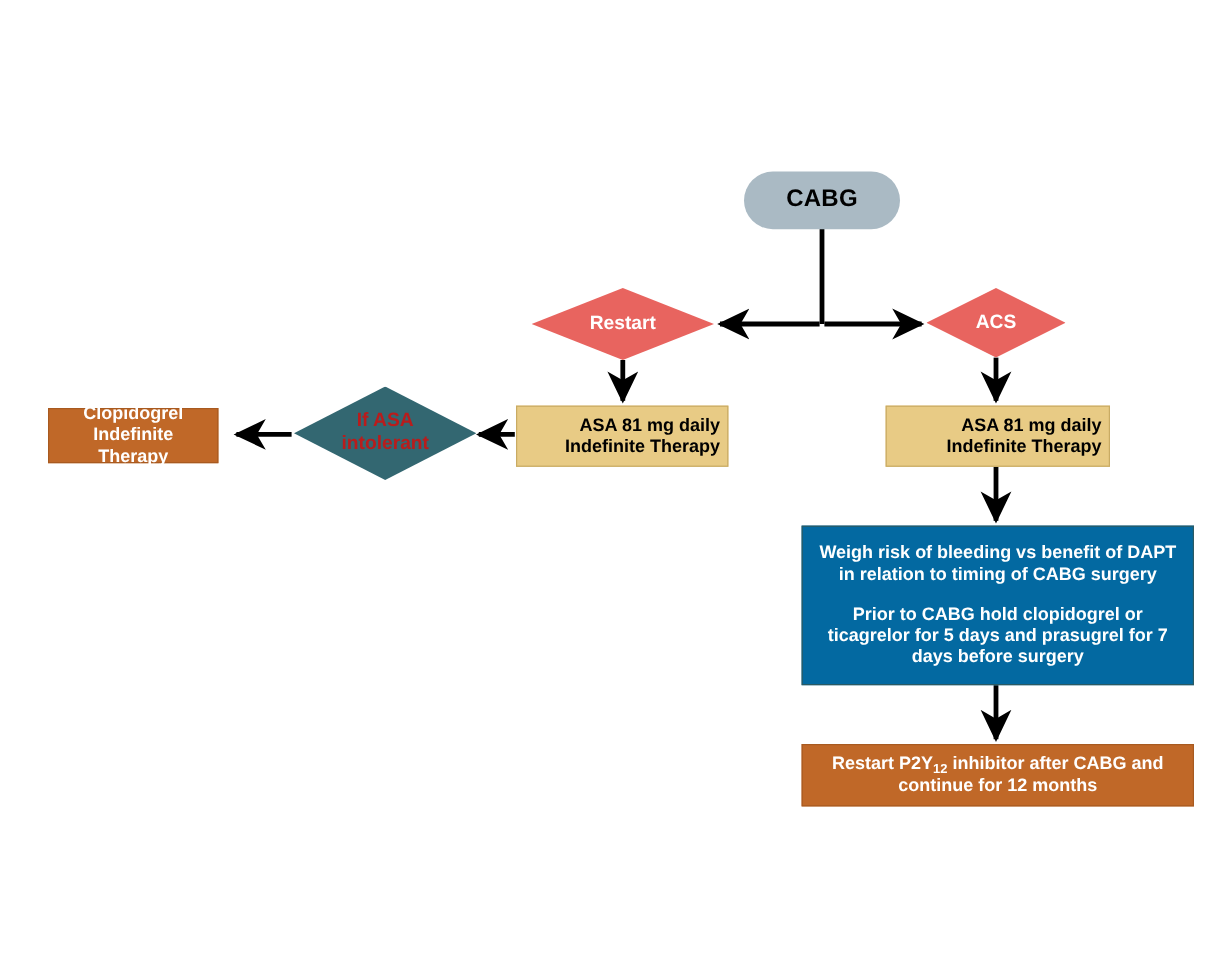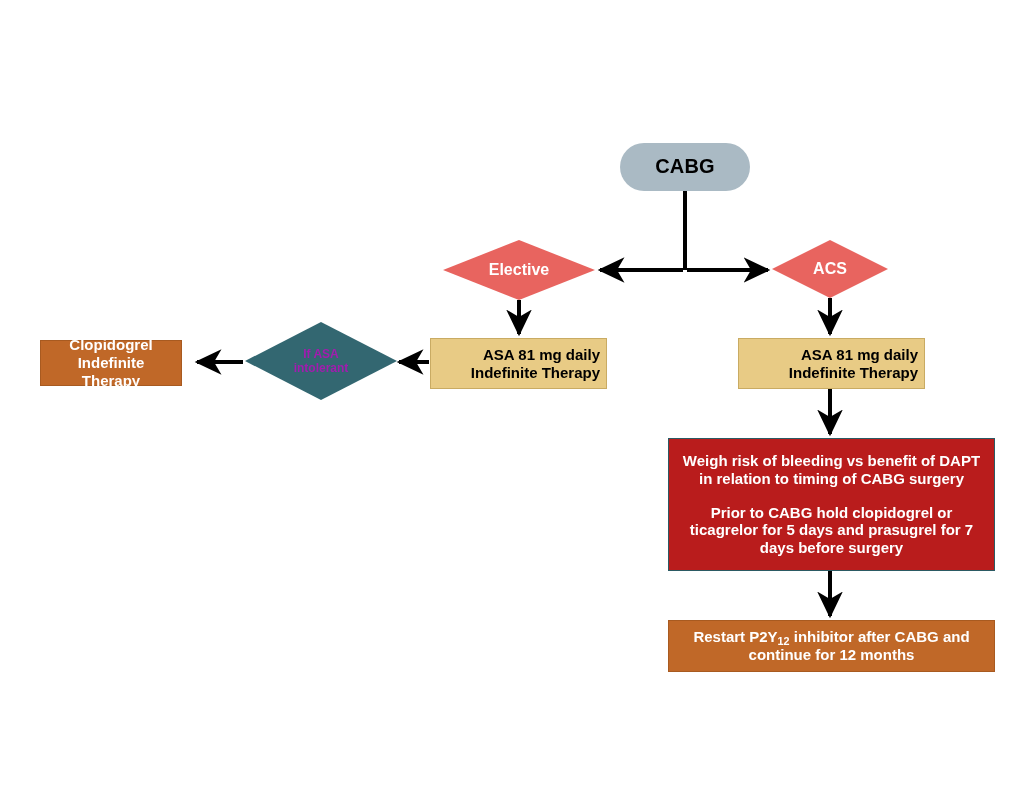--- a/index.html
+++ b/index.html
@@ -63,38 +63,38 @@
     left: 0; top: 0;
     width: 100%; height: 100%;
   }
   .diamond .label {
     position: relative;
     z-index: 3;
   }
   .d-red .dshape { background: #e8645f; }
   .d-red { color: #ffffff; font-size: 16px; }
   .d-teal .dshape { background: #336771; }
-  .d-teal { color: #a21caf; font-size: 12px; align-items: center; }
+  .d-teal { color: #b91c1c; font-size: 16px; align-items: center; }
 
   
   .box-tan {
     background: #e8cb85;
     border: 1px solid #c9ab63;
     color: #000000;
     font-size: 15px;
     text-align: right;
   }
   .box-orange {
     background: #c06828;
     border: 1px solid #a85a20;
     color: #ffffff;
     font-size: 15px;
   }
   .box-teal {
-    background: #b91c1c;
+    background: #0369a1;
     border: 1px solid #2b5a63;
     color: #ffffff;
     font-size: 15px;
     flex-direction: column;
     justify-content: center;
     gap: 16px;
   }
   .box-teal .para {
     display: block;
     width: 100%;
@@ -140,21 +140,21 @@
 
     <line x1="830" y1="571" x2="830" y2="616" stroke="#000000" stroke-width="4" marker-end="url(#arrowEnd)"></line>
   </svg>
 
   <div class="node n-start" style="left:620px; top:143px; width:130px; height:48px;">
     <span class="label">CABG</span>
   </div>
 
   <div class="node diamond d-red" style="left:443px; top:240px; width:152px; height:60px;">
     <div class="dshape" style="clip-path: polygon(50% 0%, 100% 50%, 50% 100%, 0% 50%);"></div>
-    <span class="label">Elective</span>
+    <span class="label">Restart</span>
   </div>
 
   <div class="node diamond d-red" style="left:772px; top:240px; width:116px; height:58px;">
     <div class="dshape" style="clip-path: polygon(50% 0%, 100% 50%, 50% 100%, 0% 50%);"></div>
     <span class="label">ACS</span>
   </div>
 
   <div class="node box-tan" style="left:430px; top:338px; width:177px; height:51px;">
     <span class="label">
       <span>ASA 81 mg daily</span><br>

